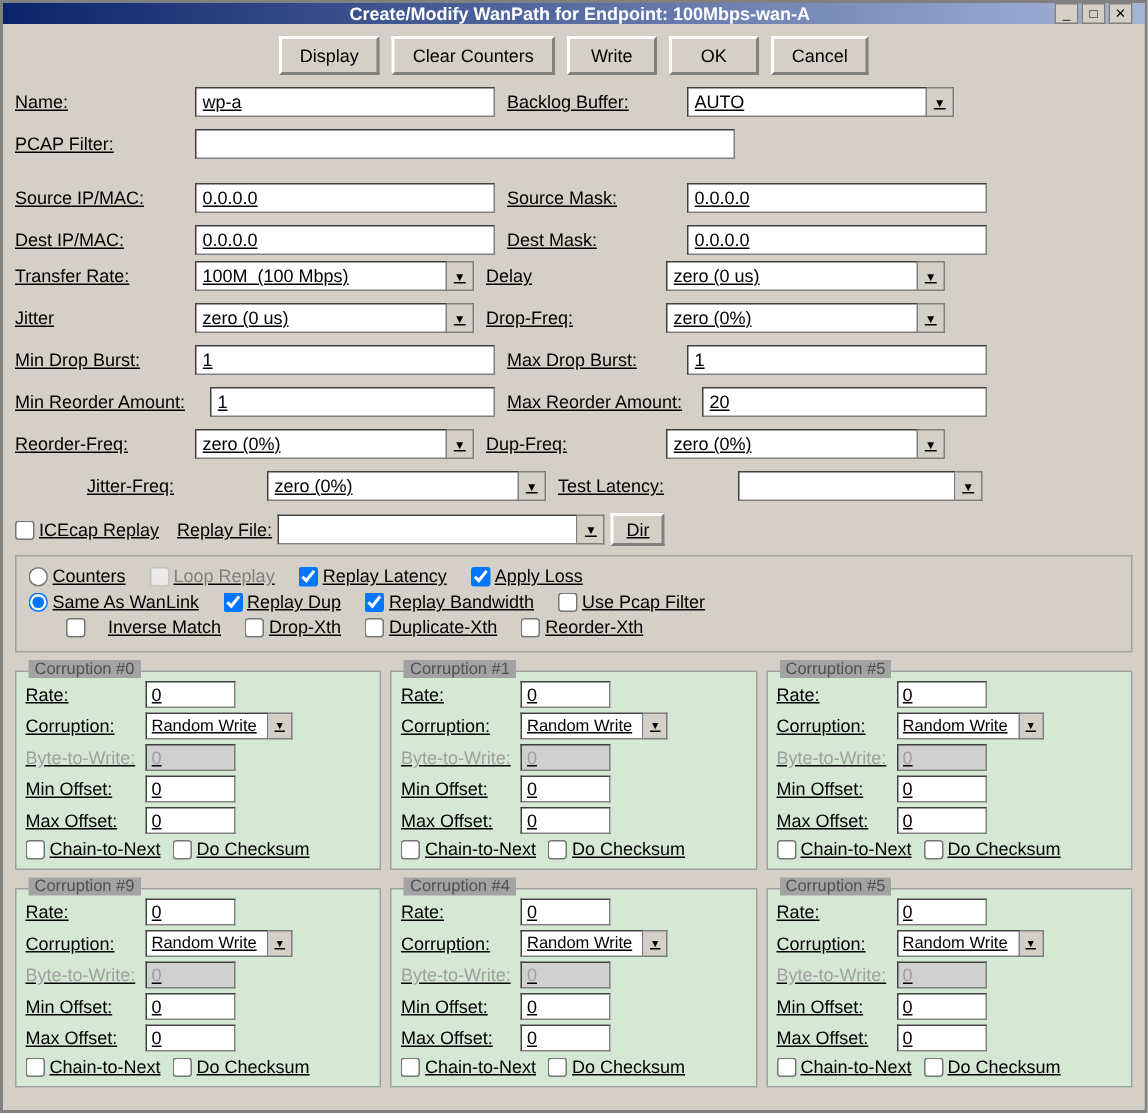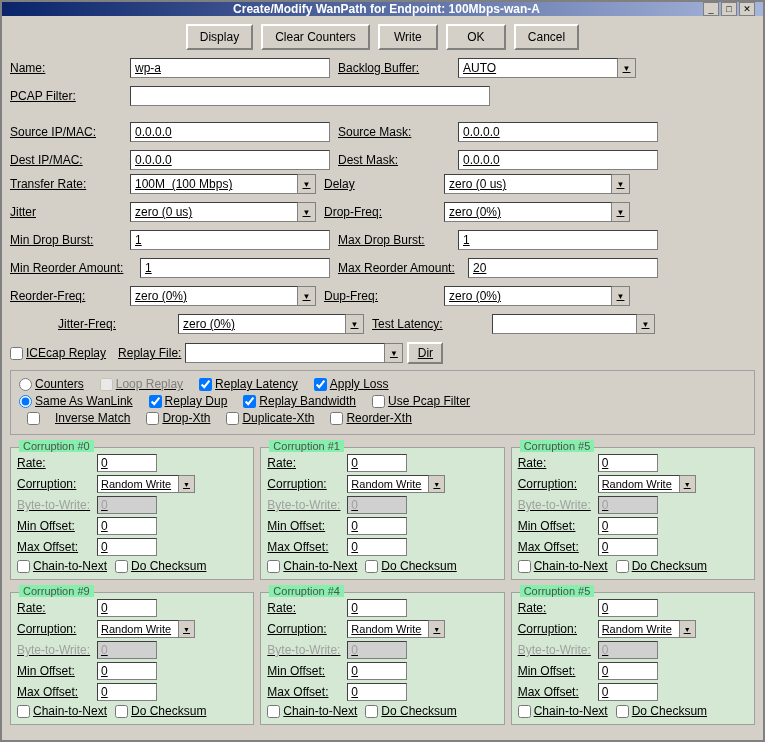--- a/index.html
+++ b/index.html
@@ -249,21 +249,21 @@
       border: 1px solid #a0a0a0;
       background: #d4e8d4;
       padding: 6px 6px 6px 6px;
       margin-top: 6px;
     }
 
     .fieldset-legend {
       position: absolute;
       top: -8px;
       left: 8px;
-      background: #86efac;
+      background: #a3a3a3;
       padding: 0 4px;
       font-size: 11px;
       color: #505050;
     }
   </style>
 </head>
 <body>
 
 <div class="window">
 
@@ -462,21 +462,21 @@
           <label class="checkbox-label">
             <input type="checkbox" checked="" style="">
             <span>Replay Bandwidth</span>
           </label>
           <label class="checkbox-label">
             <input type="checkbox" style="">
             <span>Use Pcap Filter</span>
           </label>
         </div>
         <div class="options-row">
-          <label class="checkbox-label" style="margin-left:8px;gap:15px;">
+          <label class="checkbox-label" style="margin-left:25px;gap:15px;">
             <input type="checkbox" style="">
             <span>Inverse Match</span>
           </label>
           <label class="checkbox-label">
             <input type="checkbox" style="">
             <span>Drop-Xth</span>
           </label>
           <label class="checkbox-label">
             <input type="checkbox" style="">
             <span>Duplicate-Xth</span>

